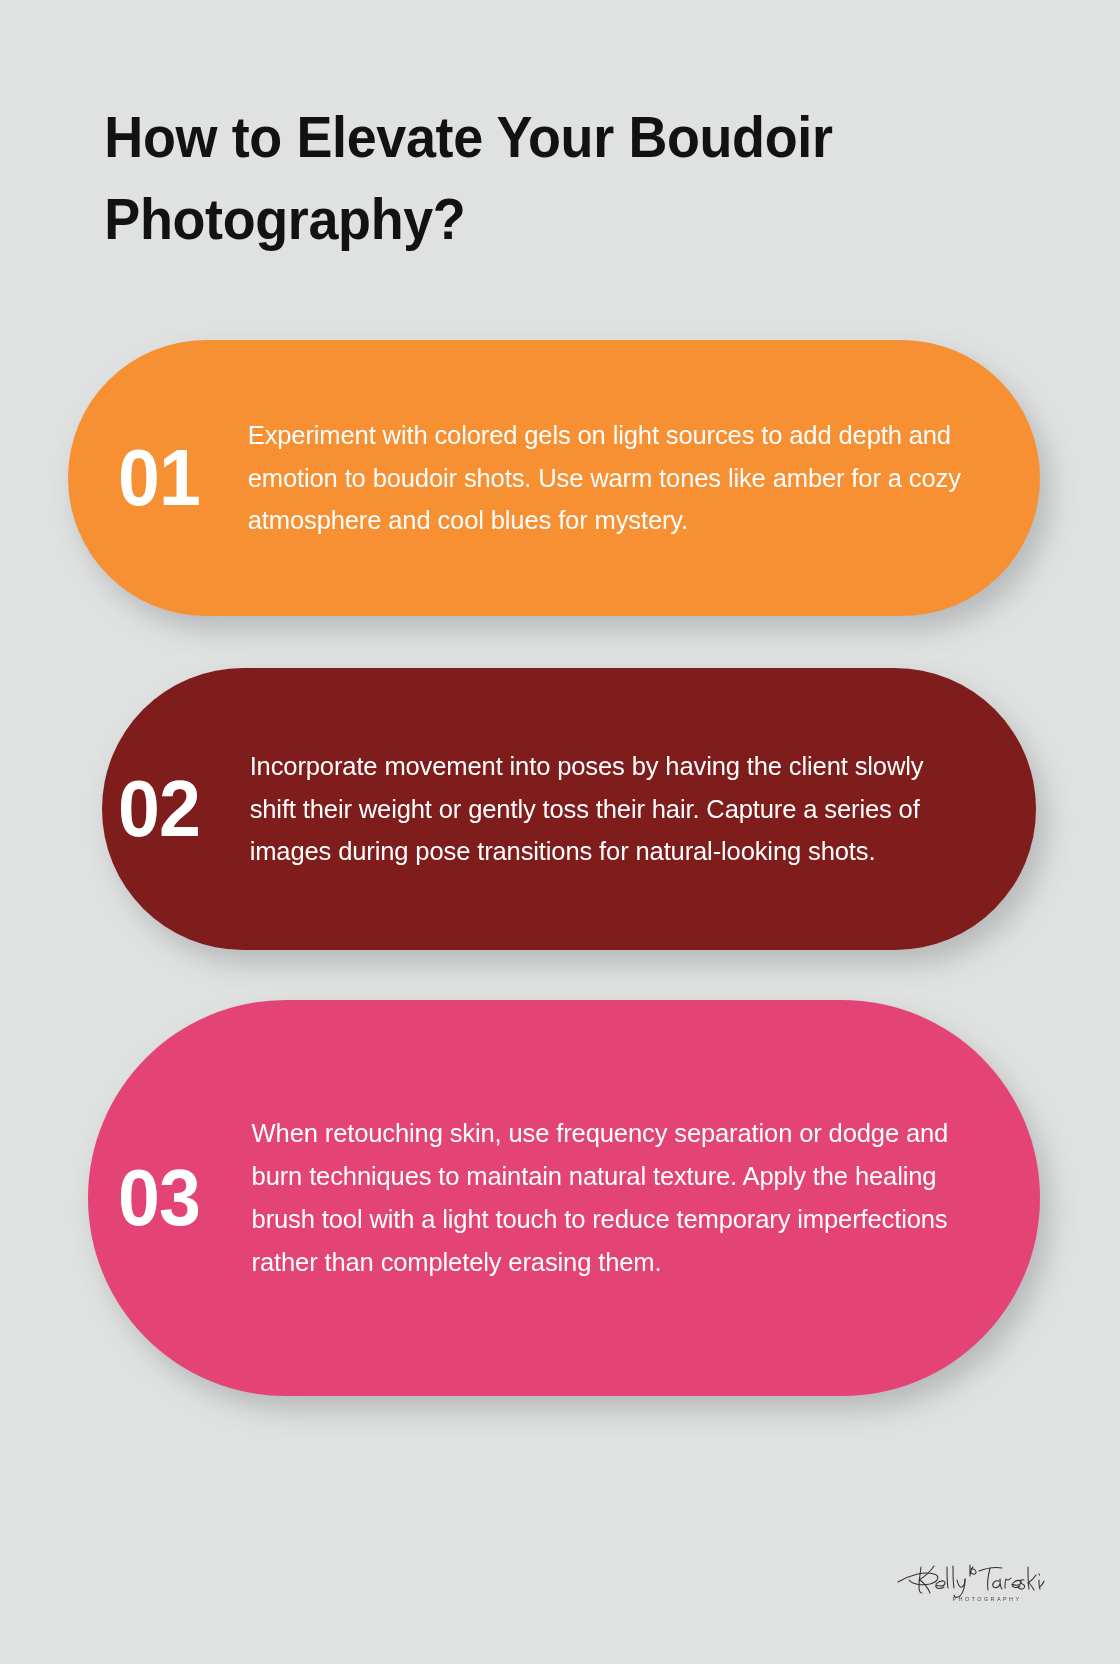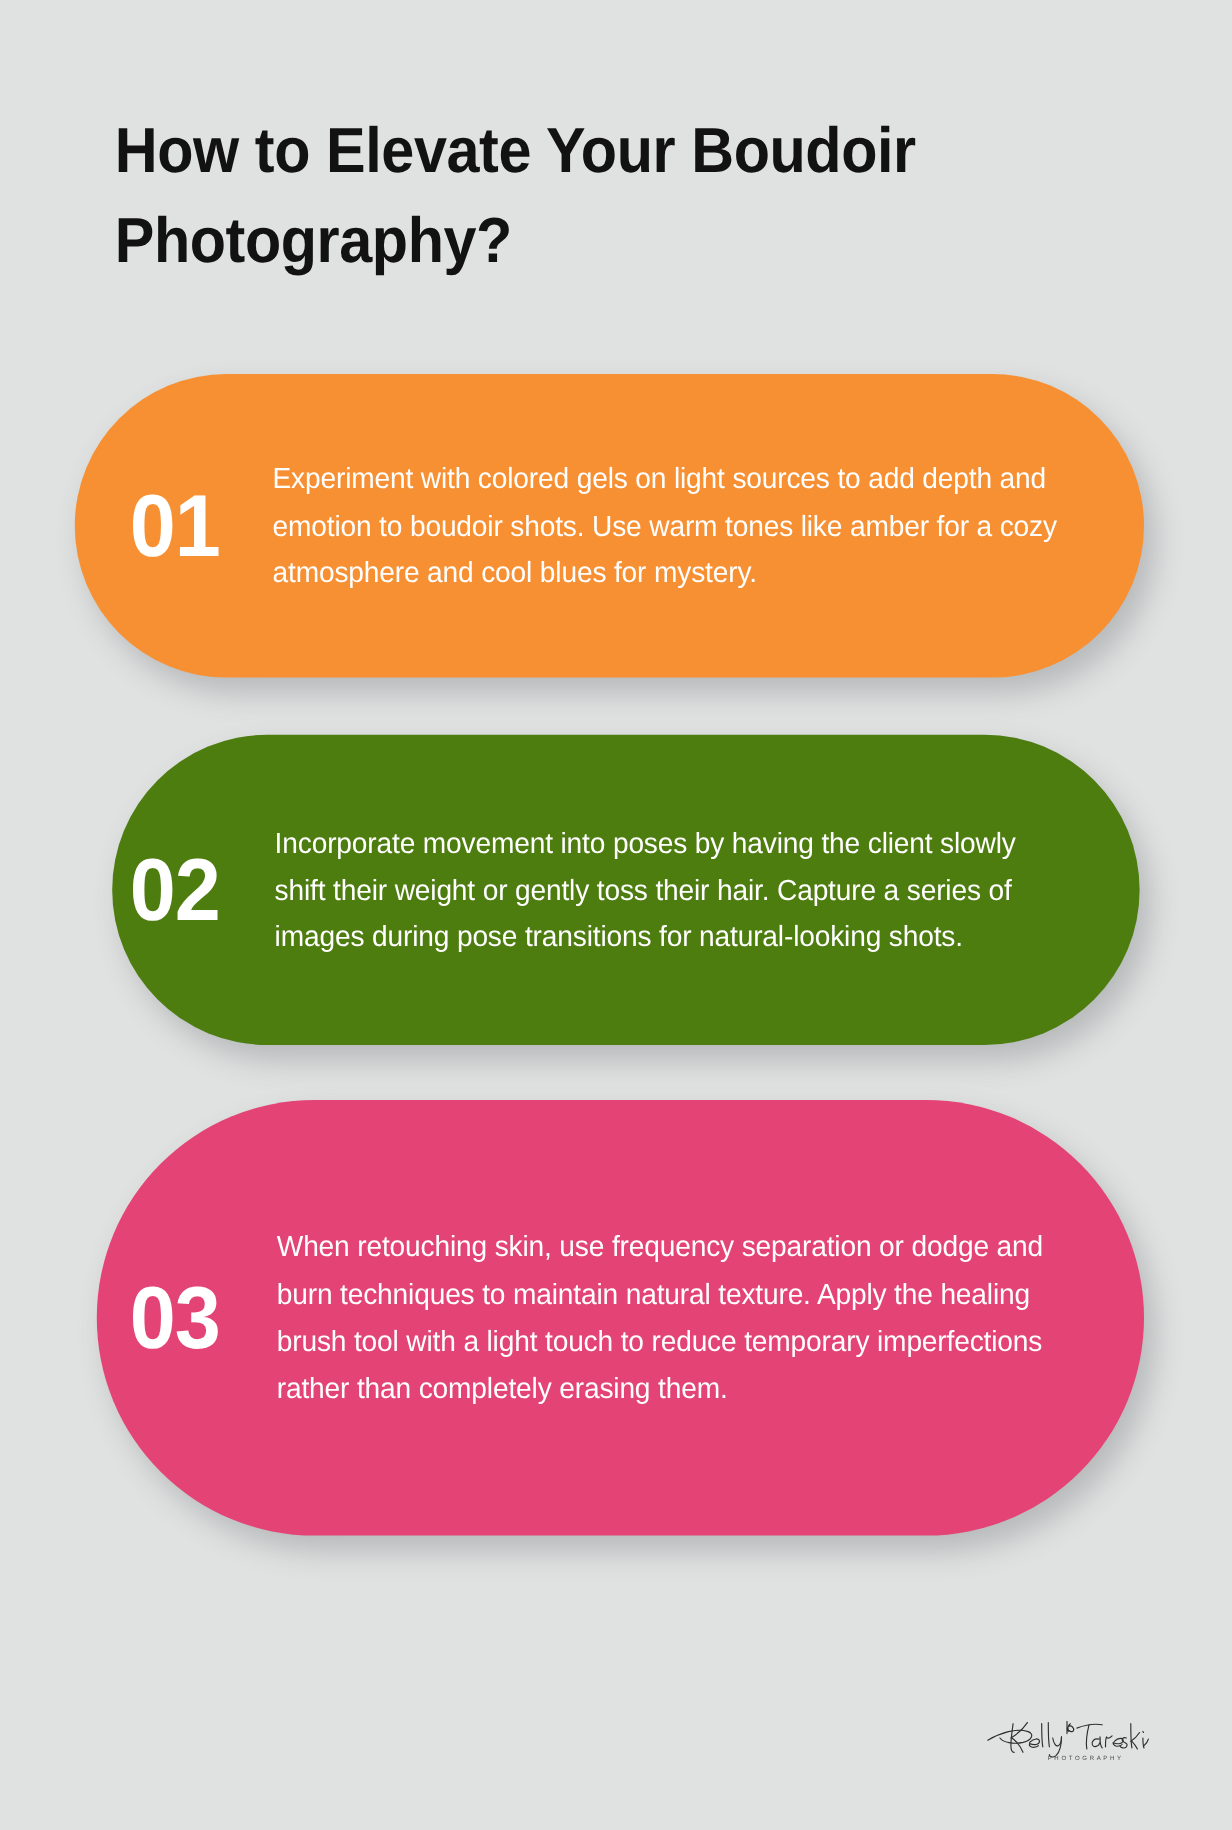--- a/index.html
+++ b/index.html
@@ -84,21 +84,21 @@
   }
   #card-1 .card-num { width: 122px; }
   #card-1 .card-text { padding-left: 8px; }
 
   
   #card-2 {
     left: 102px;
     top: 668px;
     width: 934px;
     height: 282px;
-    background: #4d7c0f;
+    background: #7f1d1d;
     padding: 0 44px 0 16px;
   }
   #card-2 .card-num { width: 122px; }
   #card-2 .card-text { padding-left: 10px; }
 
   
   #card-3 {
     left: 88px;
     top: 1000px;
     width: 952px;

